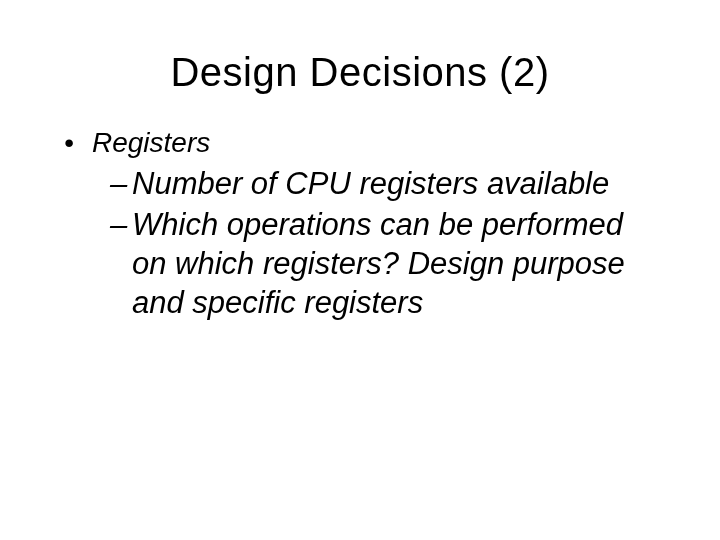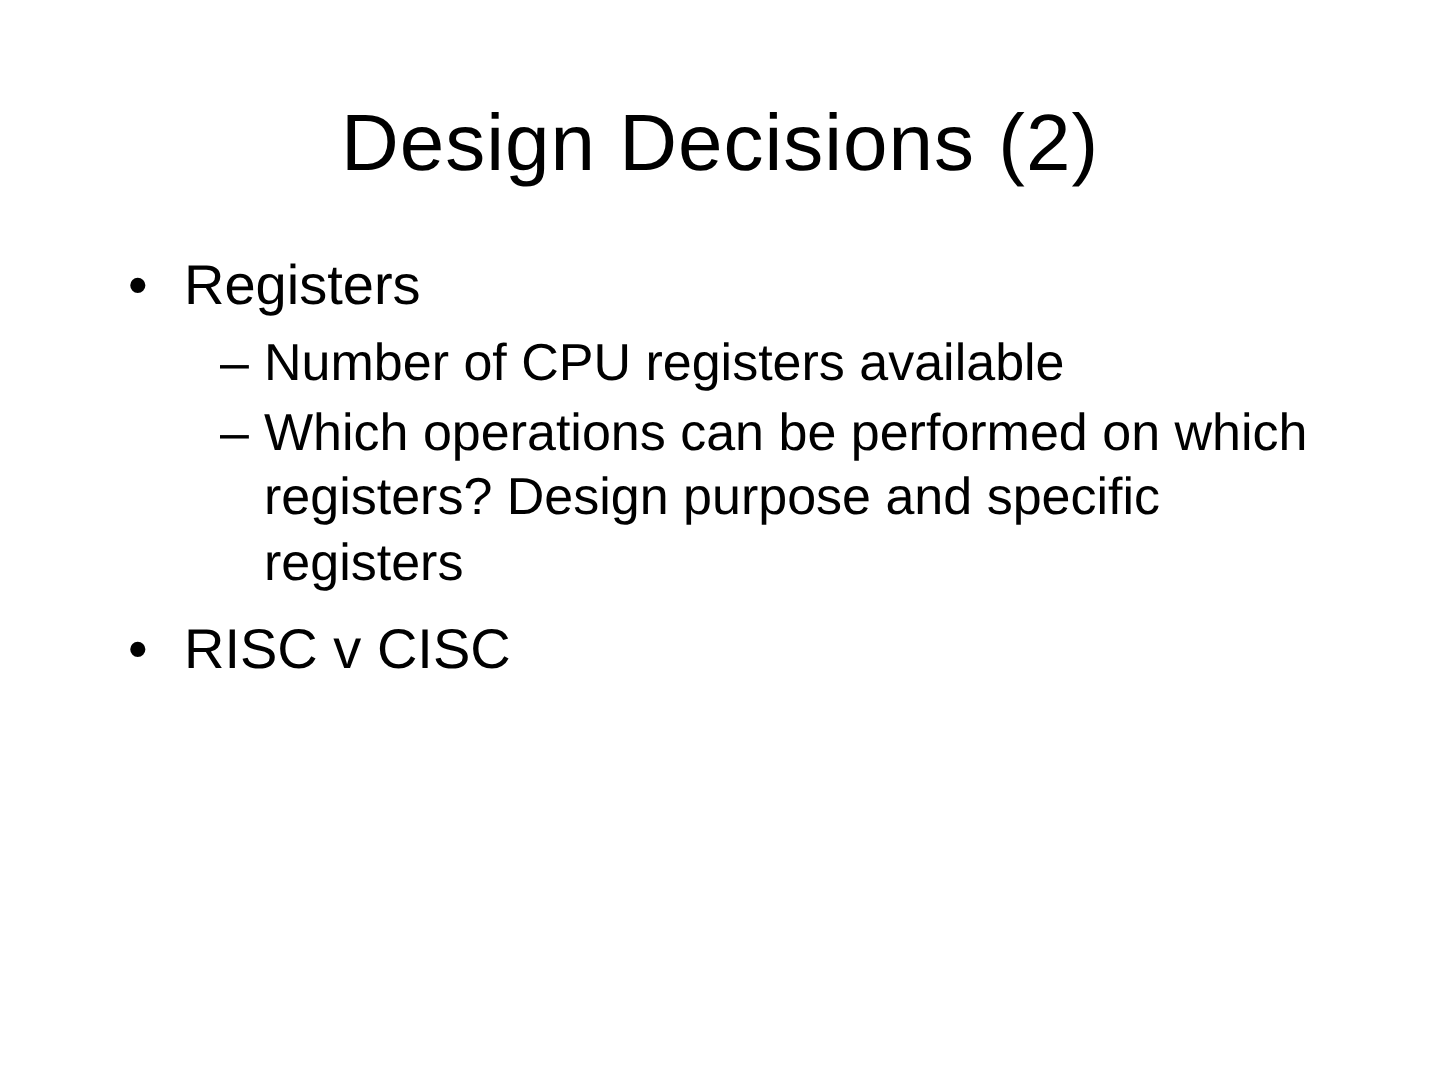--- a/index.html
+++ b/index.html
@@ -26,32 +26,33 @@
   }
   ul.level1 {
     list-style: none;
     padding: 0;
     margin: 0;
     font-size: 28px;
     line-height: 1.3;
   }
   ul.level1 > li {
     margin-bottom: 8px;
+    font-style: italic;
   }
   ul.level1 > li::before {
     content: "•";
     display: inline-block;
     width: 28px;
     margin-left: 4px;
   }
   ul.level2 {
     list-style: none;
     padding: 0;
     margin: 4px 0 10px 0;
-    font-size: 26px;
+    font-size: 31px;
     line-height: 1.25;
   }
   ul.level2 > li {
     padding-left: 72px;
     text-indent: -22px;
     margin-bottom: 2px;
   }
   ul.level2 > li::before {
     content: "–";
     display: inline-block;
@@ -65,15 +66,14 @@
 <div class="slide">
   <h1 class="title">Design Decisions (2)</h1>
 
   <ul class="level1">
     <li><span>Registers</span>
       <ul class="level2">
         <li><span>Number of CPU registers available</span></li>
         <li><span>Which operations can be performed on which registers? Design purpose and specific registers</span></li>
       </ul>
     </li>
-    <li><span>RISC v CISC</span></li>
   </ul>
 </div>
 
 </body></html>

